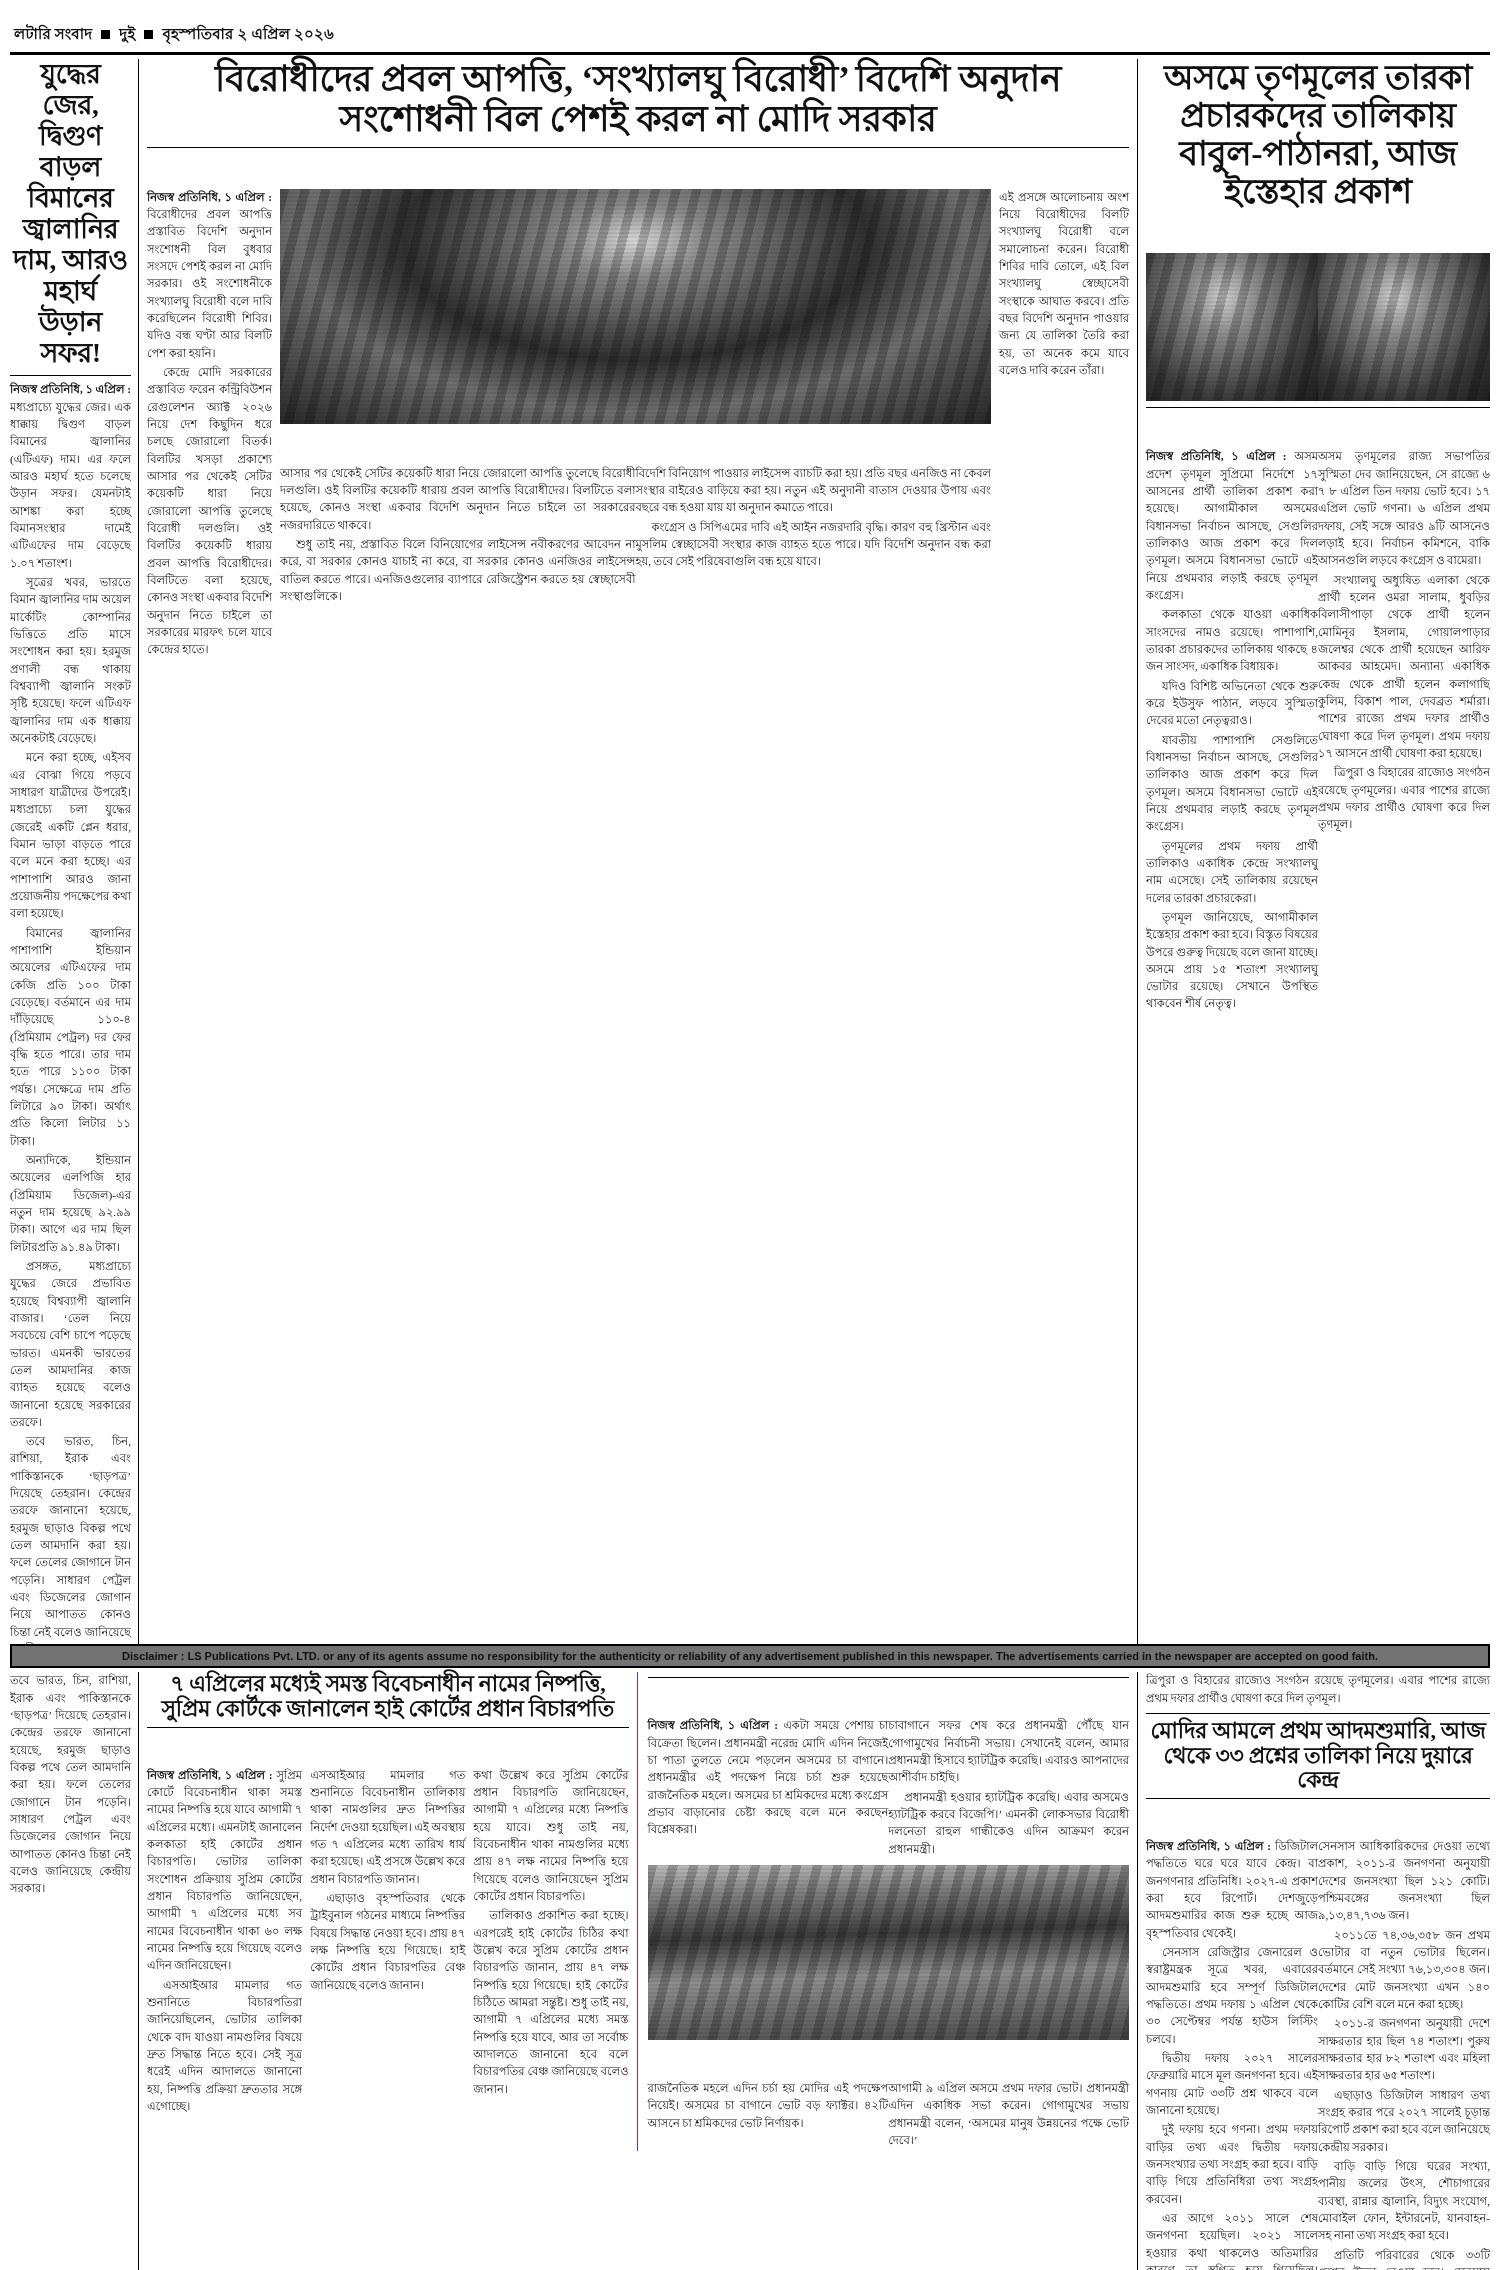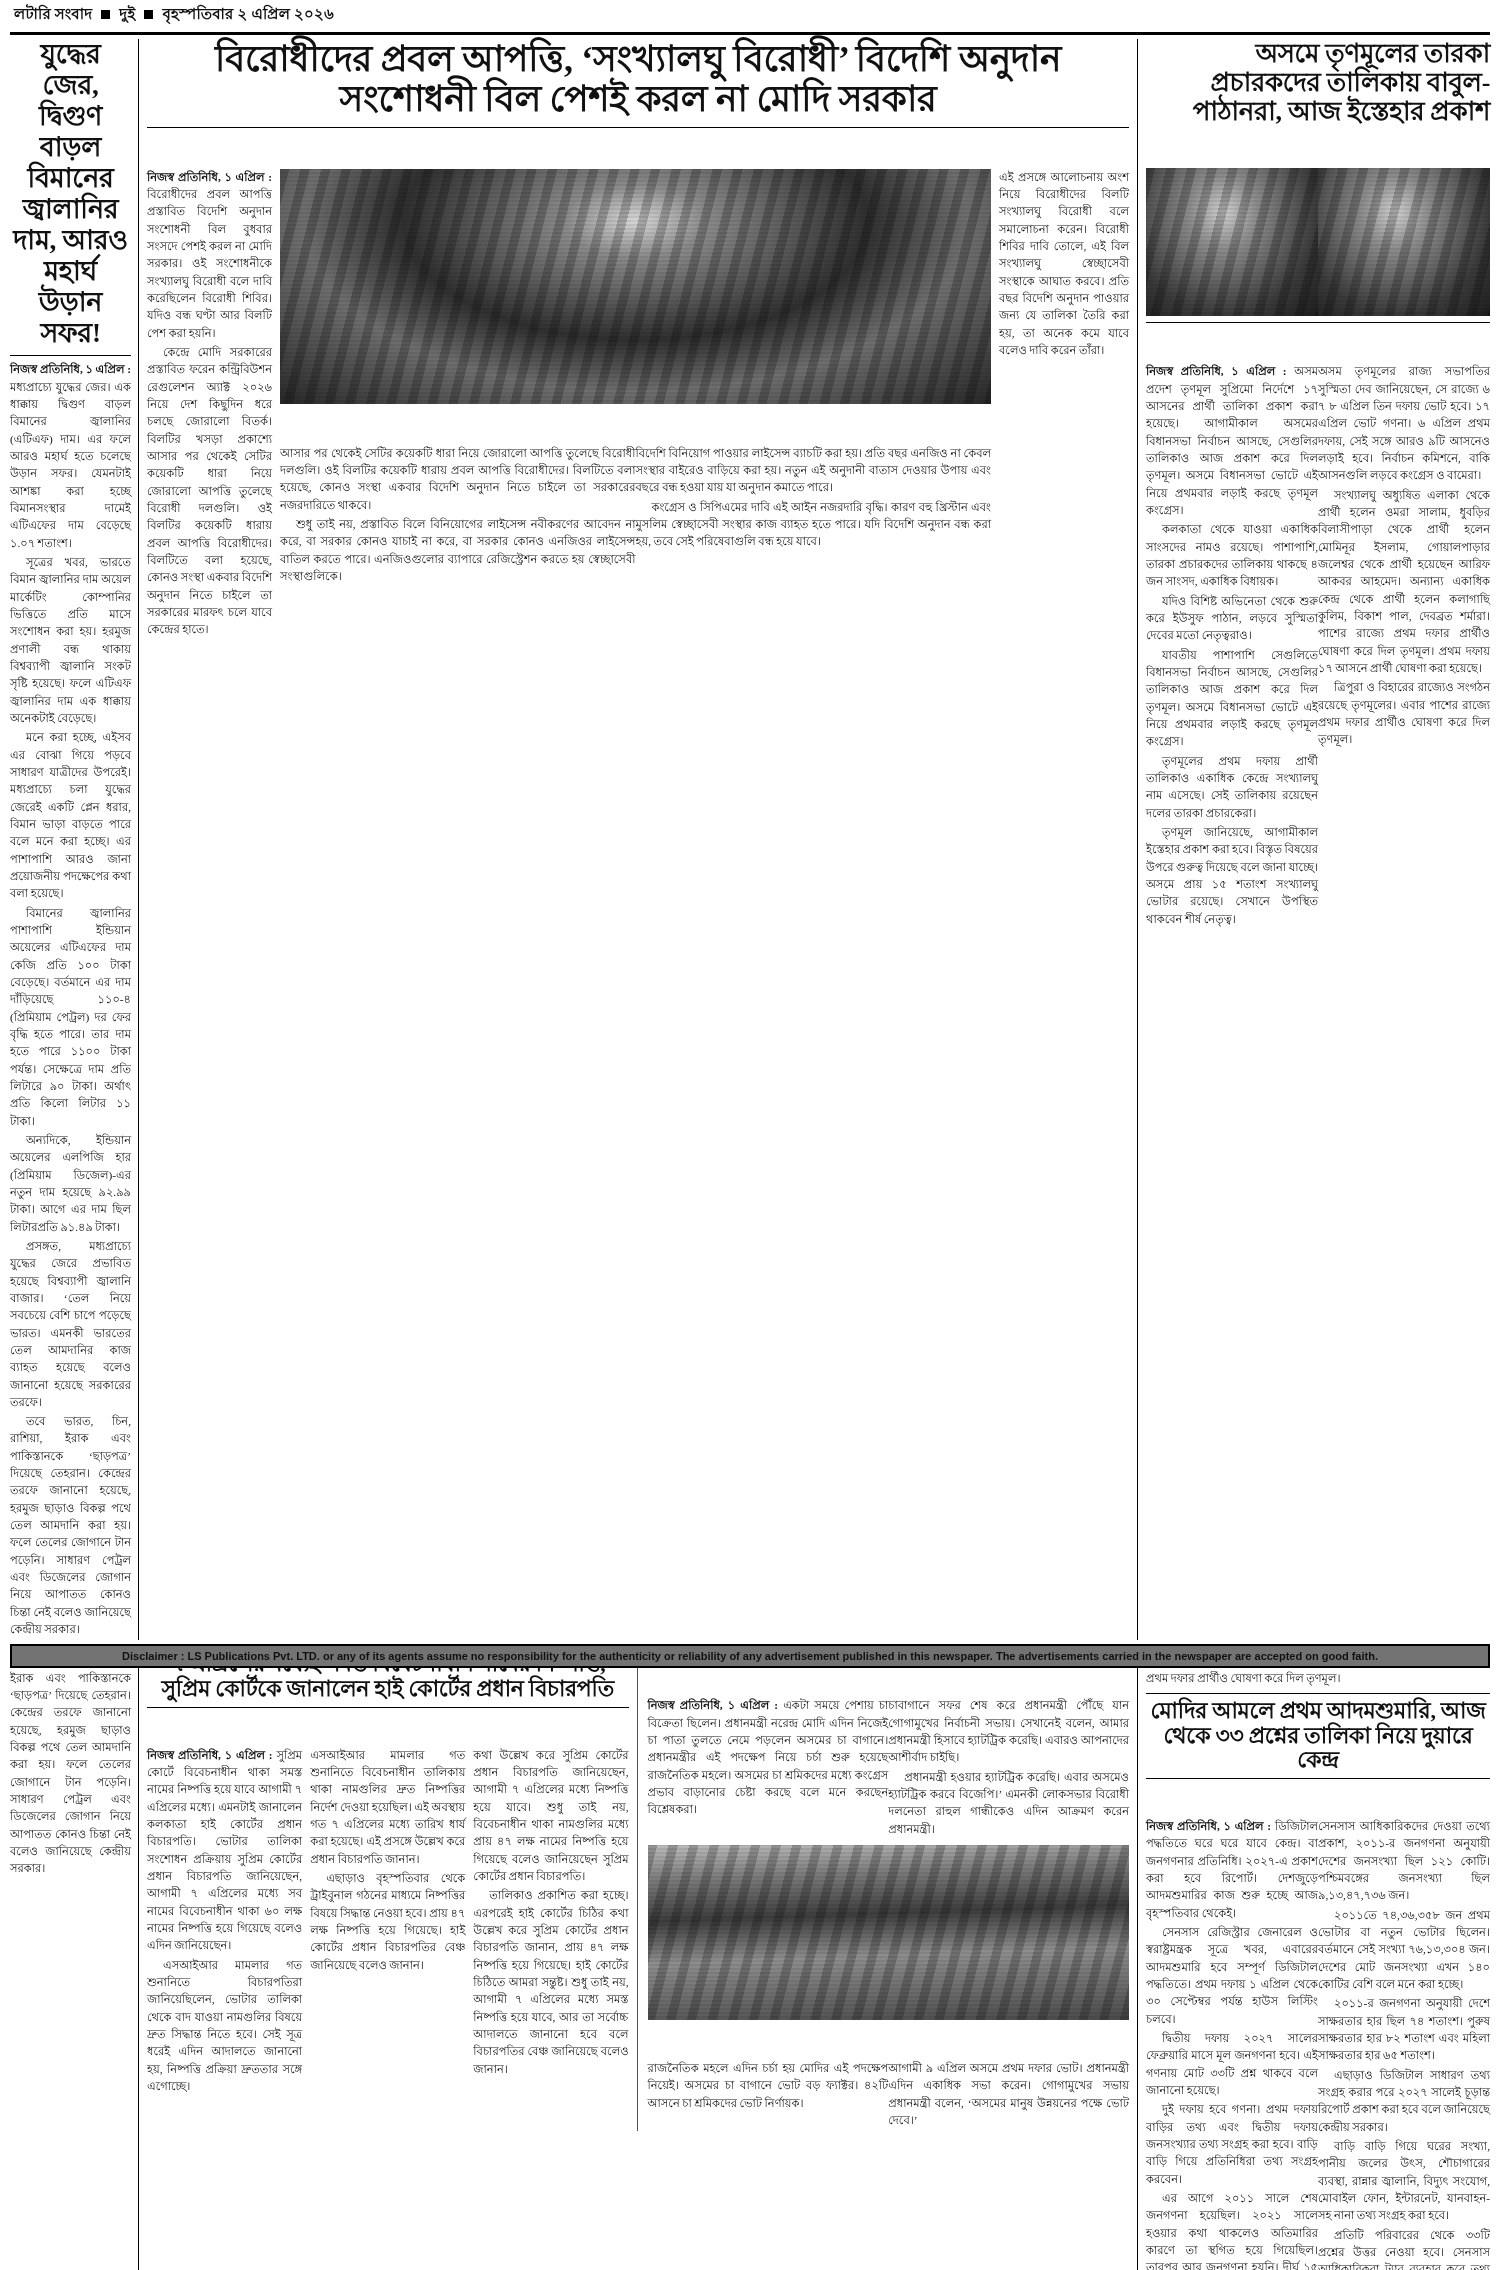--- a/index.html
+++ b/index.html
@@ -3,42 +3,42 @@
 <meta charset="utf-8">
 <title>Lottery Sambad Newspaper Page</title>
 <style>
   * { box-sizing: border-box; margin: 0; padding: 0; }
   html, body {
     width: 1500px; height: 2270px;
     background: #ffffff;
     font-family: "Liberation Serif", "DejaVu Serif", serif;
     color: #111;
   }
-  .page { position: relative; width: 1500px; height: 1674px; padding: 0 10px; }
+  .page { position: relative; width: 1500px; height: 1674px; padding: 20px 10px; }
 
   
   .masthead {
     display: flex; align-items: center; gap: 9px;
     font-size: 15px; font-weight: bold; letter-spacing: .2px;
     padding: 2px 2px 5px 4px;
   }
   .masthead .sq { display: inline-block; width: 9px; height: 9px; background: #000; }
   .rule-thick { border-top: 3px solid #000; margin-bottom: 2px; }
   .rule-thin  { border-top: 1px solid #000; }
   .body-col {
     font-size: 11.4px; line-height: 1.52; text-align: justify;
     hyphens: auto; word-spacing: -0.3px;
   }
   .body-col p { text-indent: 16px; margin-bottom: 2px; }
   .body-col p.noind { text-indent: 0; }
   .byline { font-weight: bold; }
 
   .hl { font-weight: bold; line-height: 1.12; text-align: center; letter-spacing: -.3px; }
   .hl-xl { font-size: 36px; }
-  .hl-md { font-size: 26px; text-align: right; }
+  .hl-md { font-size: 34px; }
   .hl-sm { font-size: 22px; }
   .hl-left { font-size: 27px; text-align: center; line-height: 1.15; }
 
   
   .top-region { display: flex; margin-top: 4px; }
   .col-left-top { width: 128px; padding-right: 7px; }
   .col-mid-top  { flex: 1; padding: 0 8px; border-left: 1px solid #000; border-right: 1px solid #000; }
   .col-right-top{ width: 352px; padding-left: 8px; }
 
   .photo {

